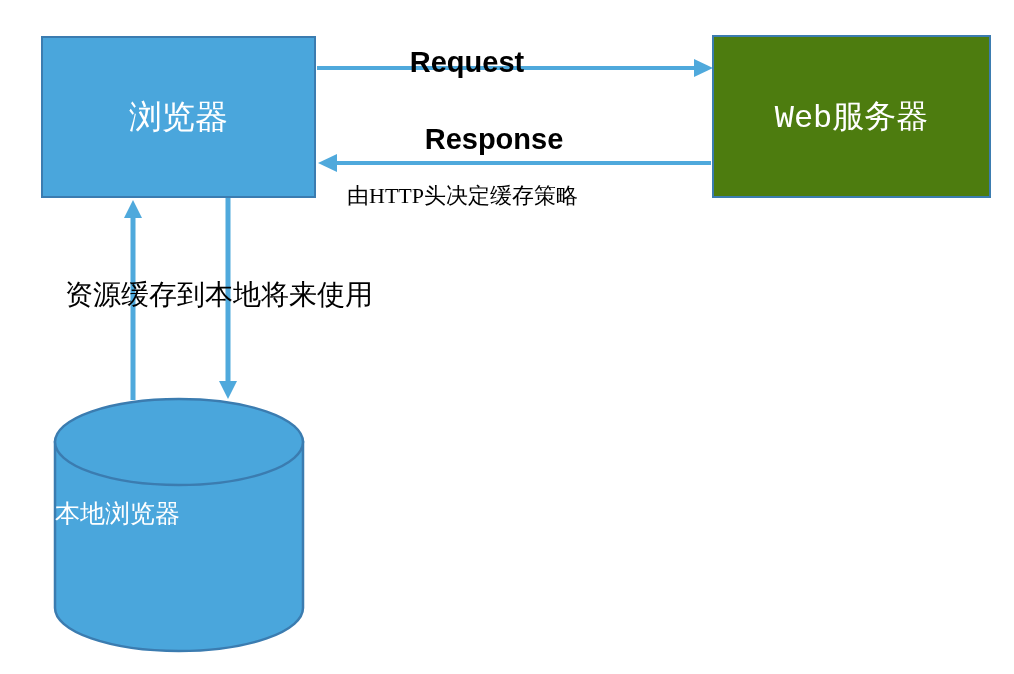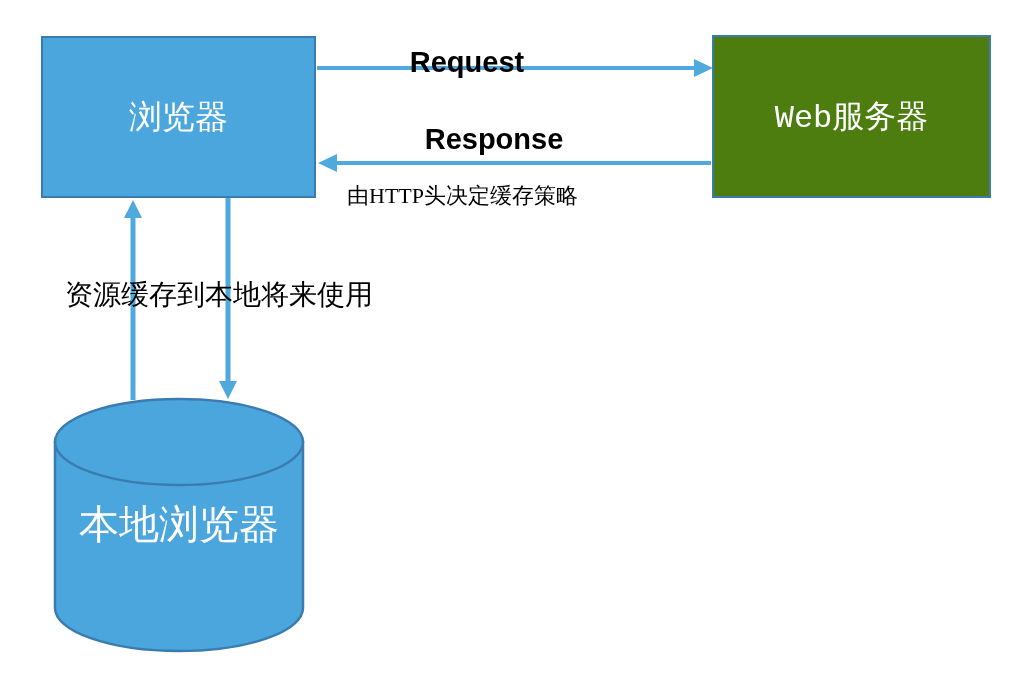--- a/index.html
+++ b/index.html
@@ -45,24 +45,24 @@
     top: 35px;
     width: 279px;
     height: 163px;
     font-size: 32px;
   }
   .cylinder-label {
     position: absolute;
     left: 55px;
     top: 497px;
     width: 248px;
-    text-align: center;
+    text-align: left;
     color: #ffffff;
     font-family: "Liberation Serif", serif;
-    font-size: 40px;
+    font-size: 25px;
     line-height: 1.38;
   }
   .arrow-label {
     position: absolute;
     width: 300px;
     text-align: center;
     color: #000000;
     font-weight: 700;
     font-size: 29px;
     font-family: "Liberation Sans", sans-serif;

